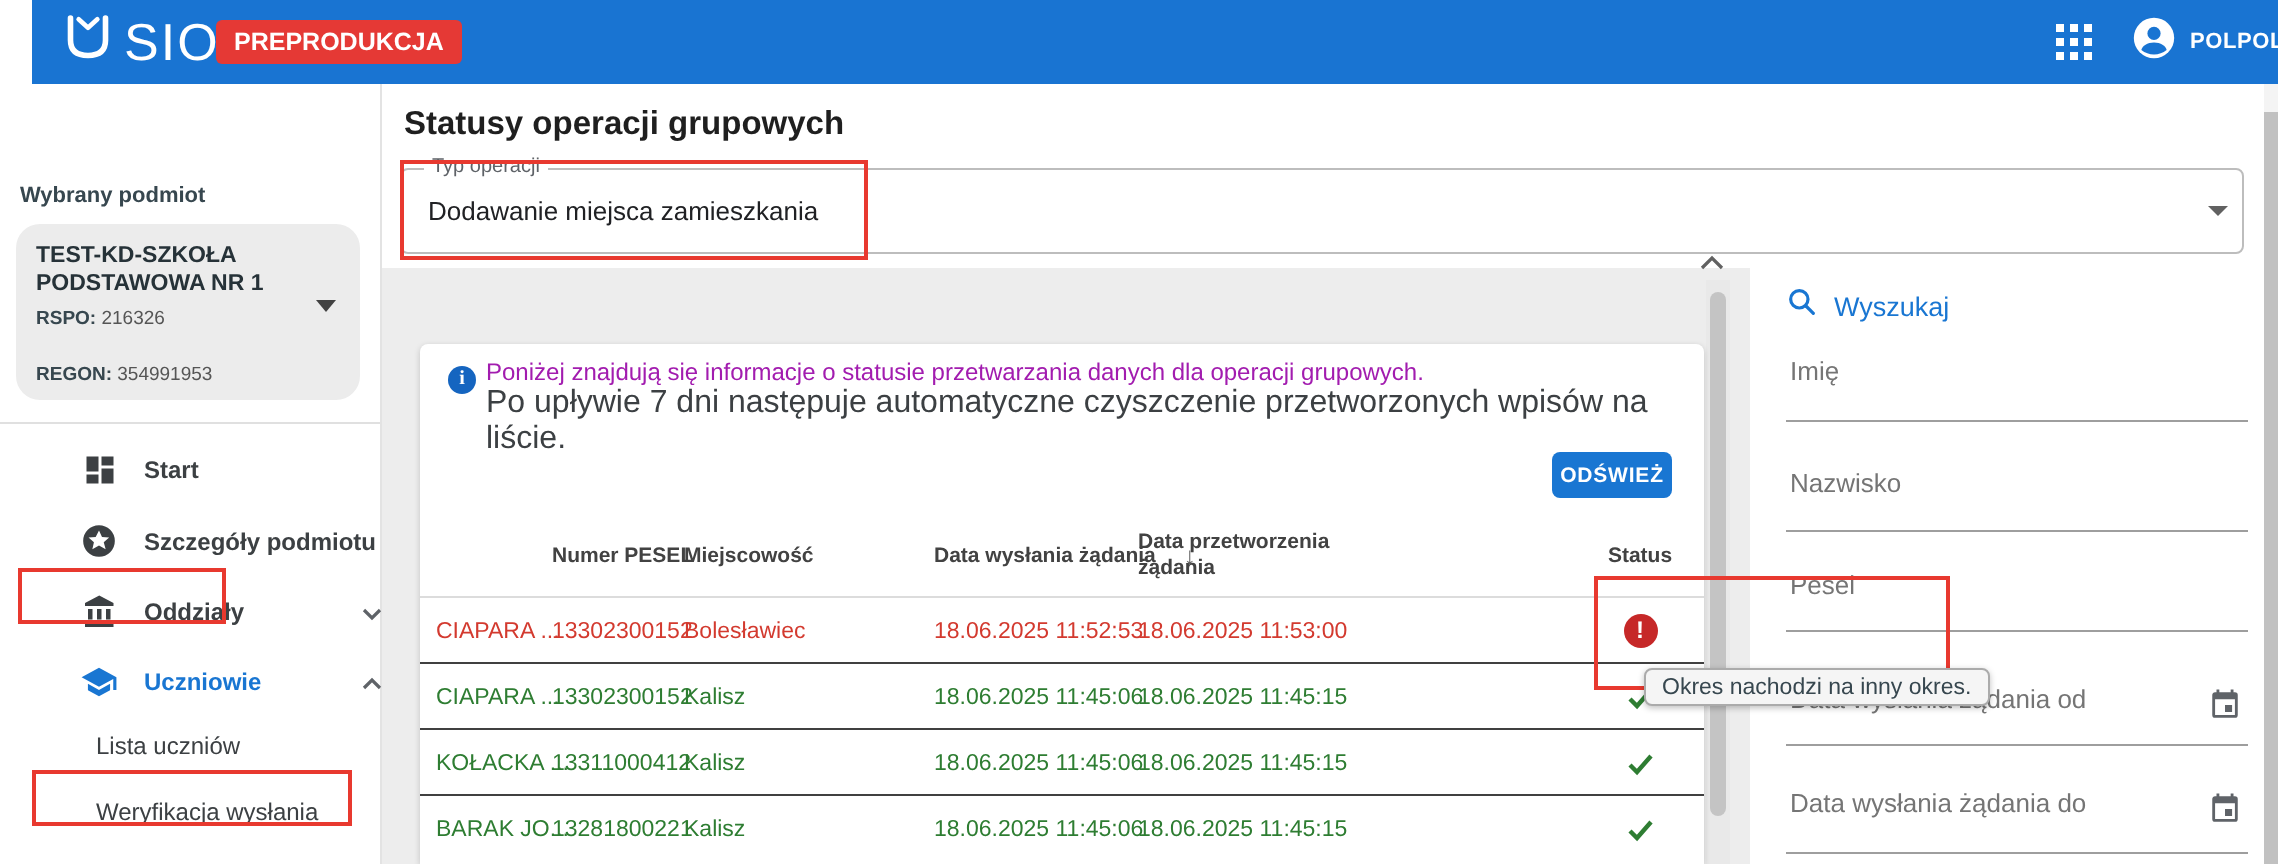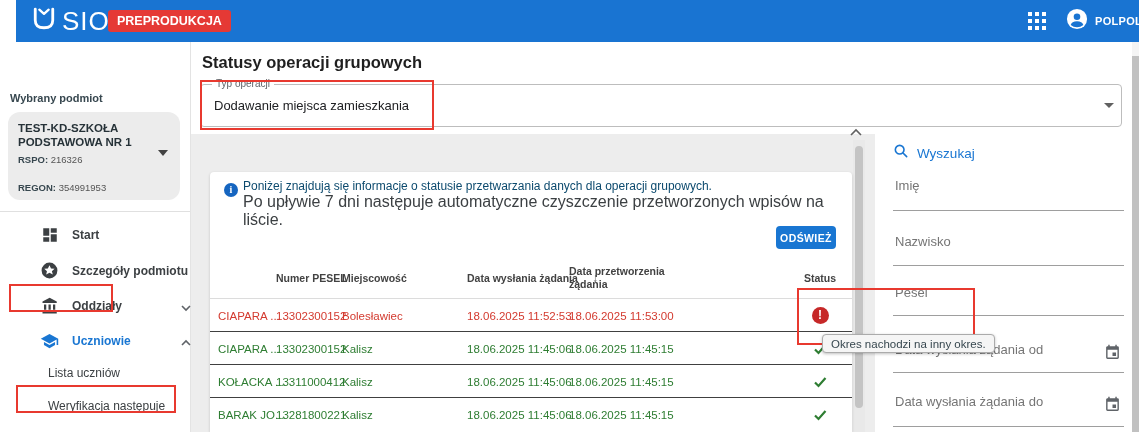--- a/index.html
+++ b/index.html
@@ -50,21 +50,21 @@
   .op-caret{left:1104px;top:103px;width:0;height:0;border-left:5px solid transparent;border-right:5px solid transparent;border-top:5px solid #616161;}
   .gray-bg{left:191px;top:134px;width:684px;height:298px;background:#ededed;}
 
   .scroll-up{left:848px;top:124px;width:16px;height:12px;cursor:pointer;}
   .m-sb-track{left:853px;top:140px;width:12px;height:292px;background:#e9e9e9;}
   .m-sb-thumb{left:855px;top:146px;width:8px;height:262px;background:#c4c4c4;border-radius:4px;cursor:pointer;}
 
   .card{left:210px;top:172px;width:642px;height:260px;background:#fff;border-radius:4px 4px 0 0;box-shadow:0 1px 3px rgba(0,0,0,.18);}
   .info-icon{left:14px;top:11px;width:14px;height:14px;border-radius:50%;background:var(--info);
     color:#fff;font-size:10px;font-weight:bold;text-align:center;line-height:14px;font-family:"Liberation Serif",serif;}
-  .info-l1{left:33px;top:7px;font-size:12px;color:#0c4a6e;}
+  .info-l1{left:33px;top:7px;font-size:12px;color:#a21caf;}
   .info-l2{left:33px;top:21px;font-size:16px;color:#3c4043;}
   .refresh-btn{left:566px;top:54px;width:60px;height:23px;background:var(--accent);color:#fff;border:none;
     border-radius:4px;font-size:10.5px;font-weight:bold;letter-spacing:.4px;cursor:pointer;font-family:"Liberation Sans",sans-serif;}
   .hcell{position:absolute;top:86px;height:40px;display:flex;align-items:center;
     font-size:10.5px;font-weight:600;color:#424242;line-height:13px;}
   .h-name{left:8px;width:58px;}
   .h-pesel{left:66px;width:75px;}
   .h-city{left:132px;width:110px;}
   .h-date1{left:257px;width:140px;white-space:nowrap;gap:14px;cursor:pointer;}
   .h-date1 .sort-arrow{font-size:12px;color:#616161;font-weight:400;}
@@ -198,21 +198,21 @@
     </span>
     <span class="mi-label">Uczniowie</span>
     <span class="mi-chevron">
       <svg width="12" height="12" viewBox="0 0 12 12" fill="none" stroke="#5f6368" stroke-width="1.6">
           <path d="M2 8 l4-4 4 4"></path>
         </svg>
     </span>
   </div>
 
   <div class="abs sub-item" style="top:324px">Lista uczniów</div>
-  <div class="abs sub-item" style="top:357px">Weryfikacja następuje</div>
+  <div class="abs sub-item" style="top:357px">Weryfikacja wysłania</div>
 
 </div>
 
 <div class="abs top-band"></div>
 <div class="abs page-title">Statusy operacji grupowych</div>
 
 <div class="abs op-select"></div>
 <div class="abs op-label">Typ operacji</div>
 <div class="abs op-value">Dodawanie miejsca zamieszkania</div>
 <span class="abs op-caret"></span>

